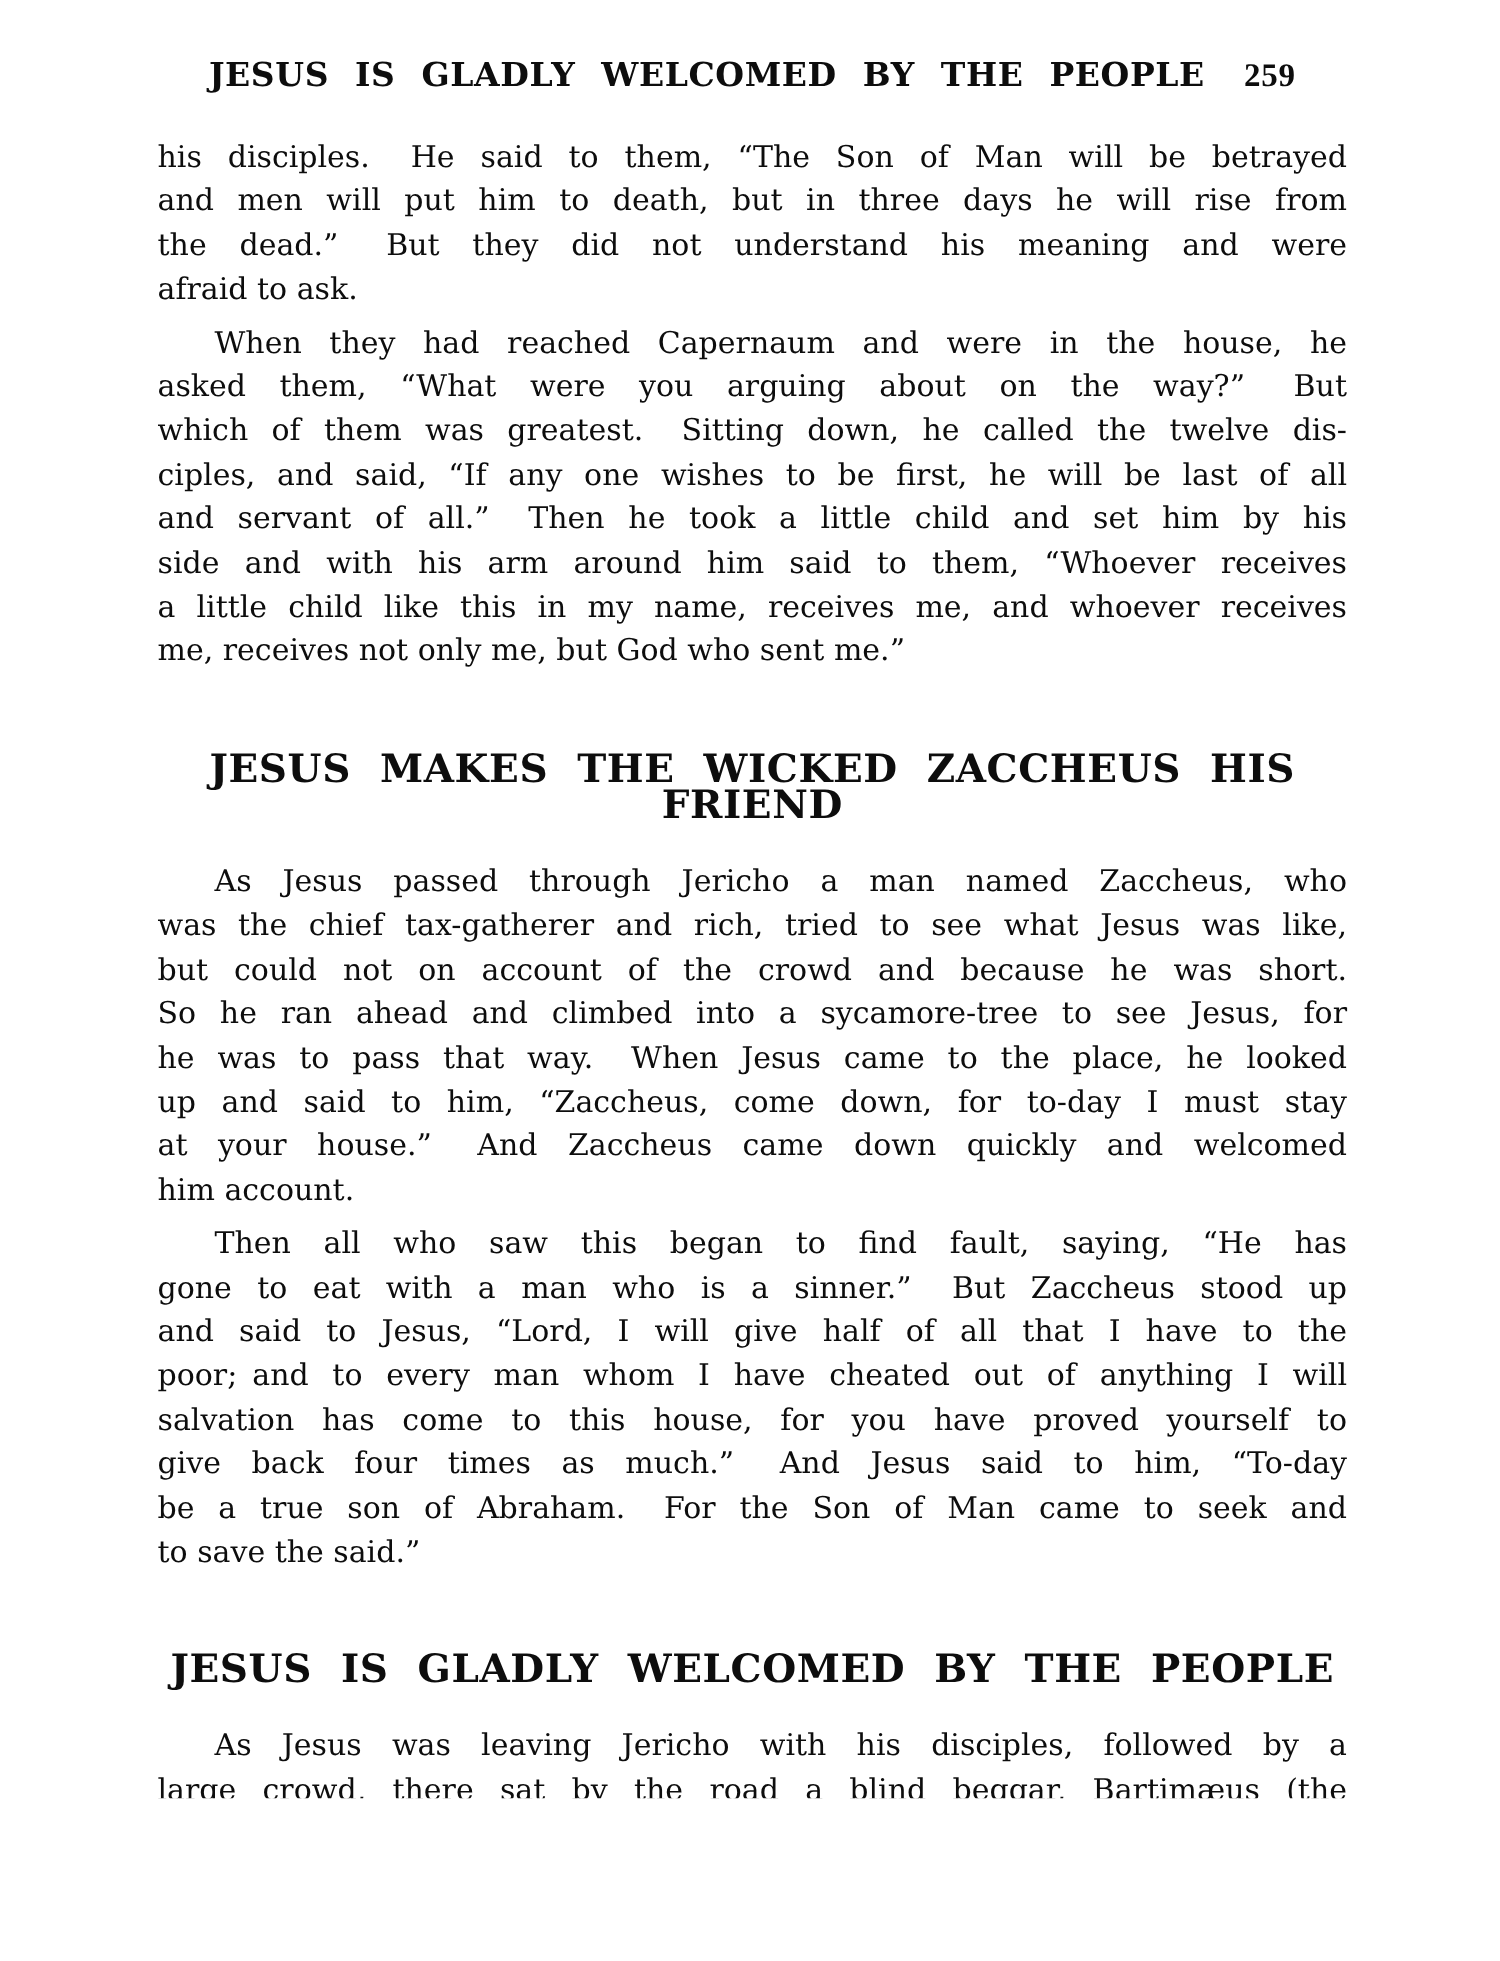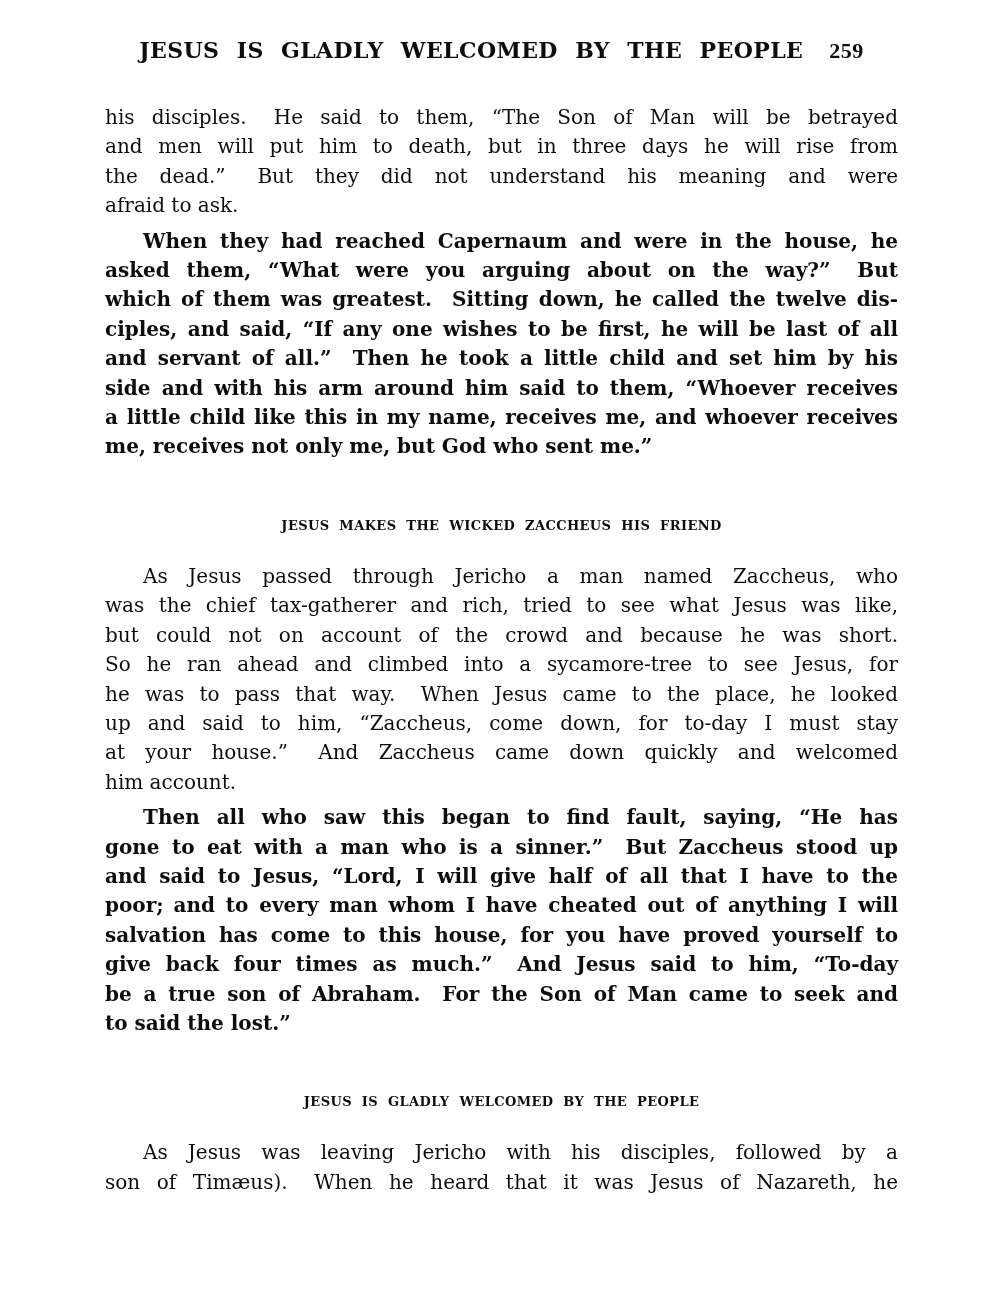--- a/index.html
+++ b/index.html
@@ -30,43 +30,42 @@
     word-spacing: 0.42em;
     white-space: nowrap;
   }
   .rh-num {
     margin-left: 26px;
     word-spacing: normal;
     letter-spacing: 0.5px;
     font-family: Liberation Serif, serif;
   }
   #page-body {
-    margin-top: 40px;
+    margin-top: 28px;
   }
   .para {
     font-size: 20px;
     line-height: 29.4px;
     margin: 0 0 6px 0;
   }
   .para + .para {
     margin-top: 4px;
-    font-weight: bold;
   }
   .line {
     text-align: justify;
     text-align-last: justify;
   }
   .line.end {
     text-align-last: left;
   }
   .line.indent {
     text-indent: 38px;
   }
   .heading {
-    font-size: 13px;
+    font-size: 26px;
     line-height: 24px;
     font-weight: bold;
     text-align: center;
     letter-spacing: 0.4px;
     word-spacing: 0.38em;
     margin: 52px 0 24px 0;
   }
 </style>
 </head>
 <body>
@@ -106,22 +105,23 @@
           <div class="line end">him account.</div>
         </div>
         <div class="para">
           <div class="line indent">Then all who saw this began to find fault, saying, “He has</div>
           <div class="line">gone to eat with a man who is a sinner.”  But Zaccheus stood up</div>
           <div class="line">and said to Jesus, “Lord, I will give half of all that I have to the</div>
           <div class="line">poor; and to every man whom I have cheated out of anything I will</div>
           <div class="line">salvation has come to this house, for you have proved yourself to</div>
           <div class="line">give back four times as much.”  And Jesus said to him, “To-day</div>
           <div class="line">be a true son of Abraham.  For the Son of Man came to seek and</div>
-          <div class="line end">to said the lost.”</div>
+          <div class="line end">to save the said.”</div>
         </div>
         <div class="heading">JESUS IS GLADLY WELCOMED BY THE PEOPLE</div>
         <div class="para">
           <div class="line indent">As Jesus was leaving Jericho with his disciples, followed by a</div>
+          <div class="line">large crowd, there sat by the road a blind beggar, Bartimæus (the</div>
           <div class="line">son of Timæus).  When he heard that it was Jesus of Nazareth, he</div>
         </div>
       </div>
   </div>
 </div>
 
 </body></html>

